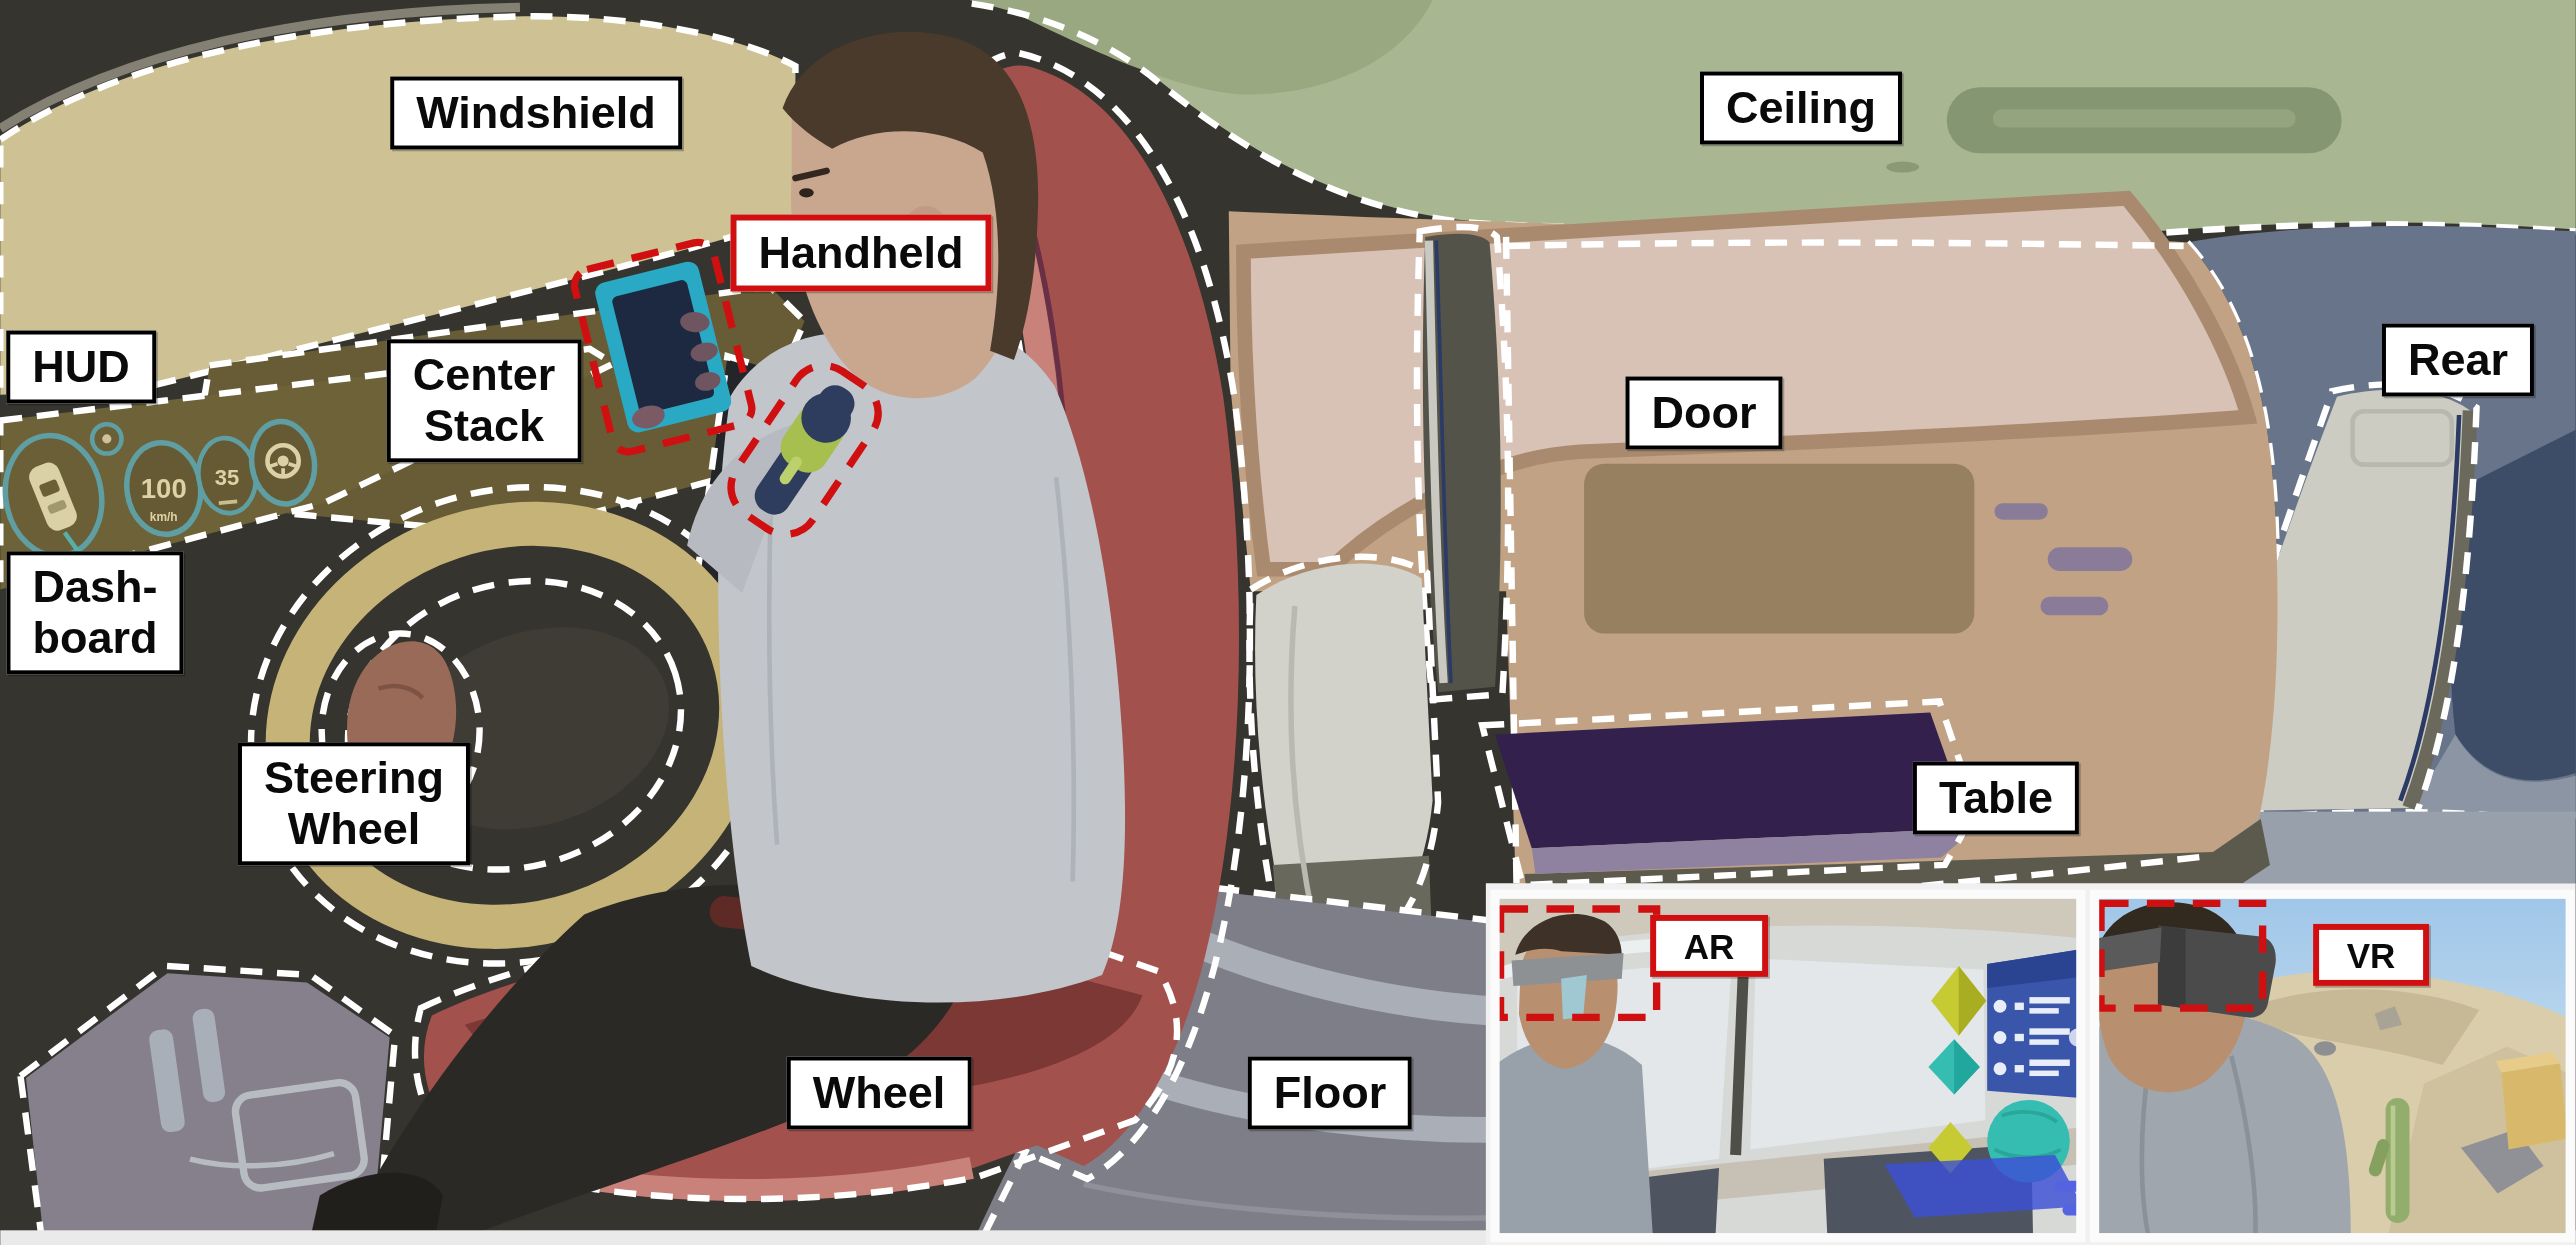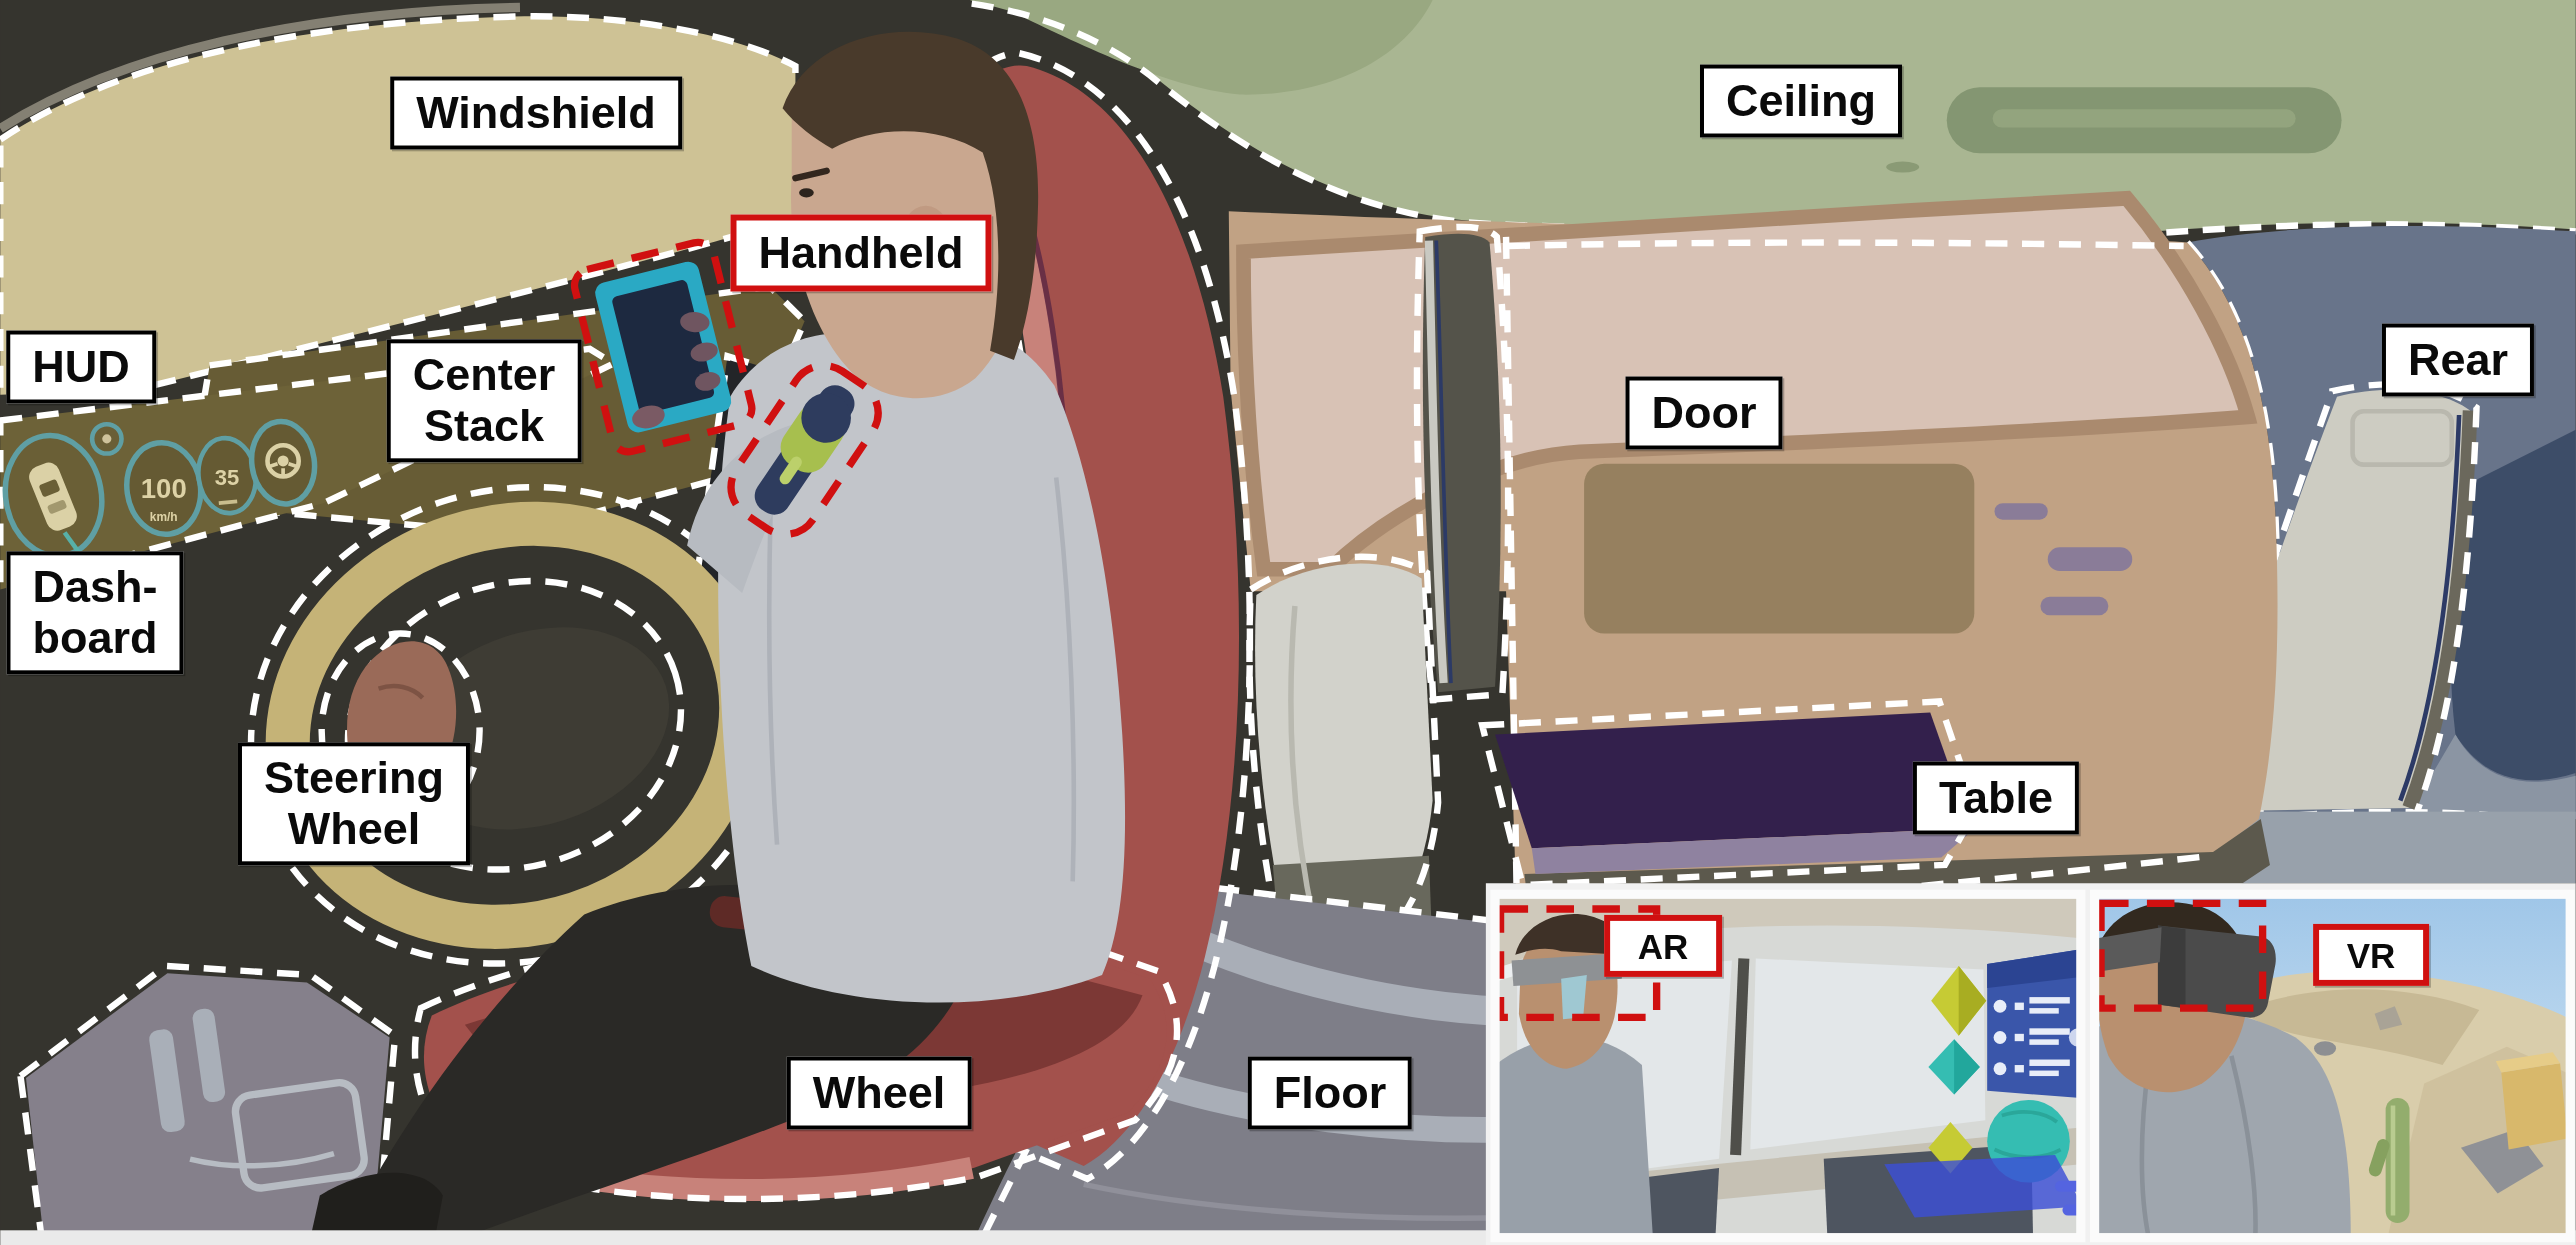--- a/index.html
+++ b/index.html
@@ -321,20 +321,20 @@
   <div class="lbl" style="left:81px;top:367px;"><span>HUD</span></div>
   <div class="lbl" style="left:484px;top:401px;"><span>Center
 Stack</span></div>
   <div class="lbl red" style="left:861px;top:253px;"><span>Handheld</span></div>
   <div class="lbl" style="left:95px;top:613px;"><span>Dash-
 board</span></div>
   <div class="lbl" style="left:354px;top:804px;"><span>Steering
 Wheel</span></div>
   <div class="lbl" style="left:879px;top:1093px;"><span>Wheel</span></div>
   <div class="lbl" style="left:1330px;top:1093px;"><span>Floor</span></div>
-  <div class="lbl" style="left:1801px;top:101px;"><span>Ceiling</span></div>
+  <div class="lbl" style="left:1801px;top:108px;"><span>Ceiling</span></div>
   <div class="lbl" style="left:1704px;top:413px;"><span>Door</span></div>
   <div class="lbl" style="left:1996px;top:798px;"><span>Table</span></div>
   <div class="lbl" style="left:2458px;top:360px;"><span>Rear</span></div>
-  <div class="lbl red small" style="left:1663px;top:946px;"><span>AR</span></div>
+  <div class="lbl red small" style="left:1709px;top:946px;"><span>AR</span></div>
   <div class="lbl red small" style="left:2371px;top:955px;"><span>VR</span></div>
 </div>
 
 
 </body></html>

